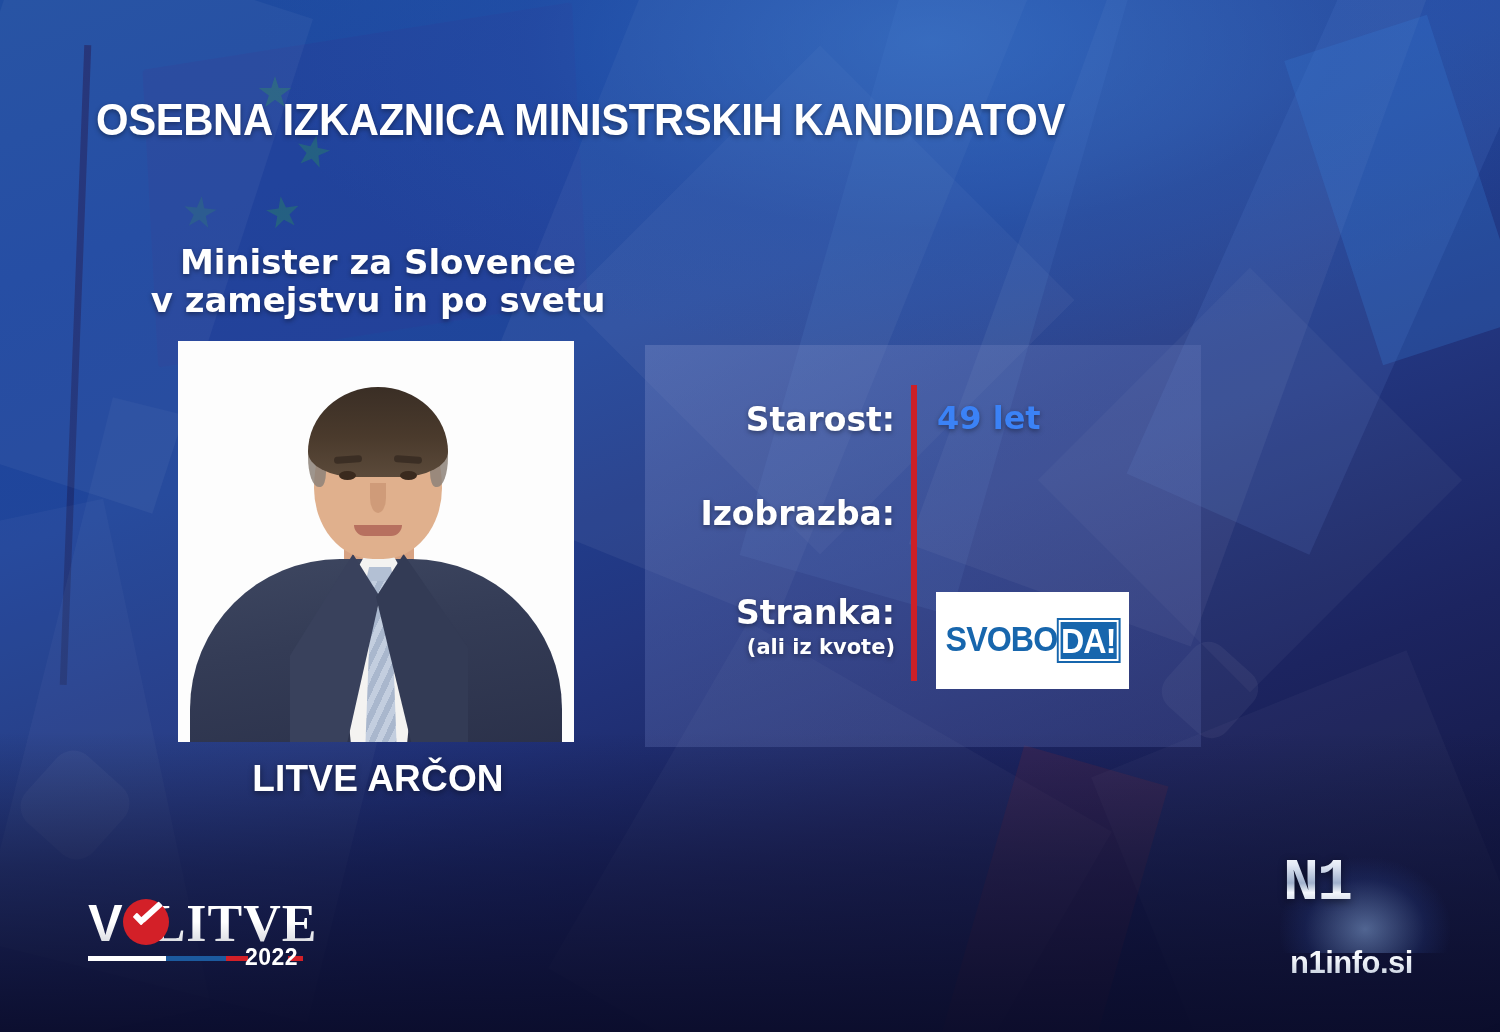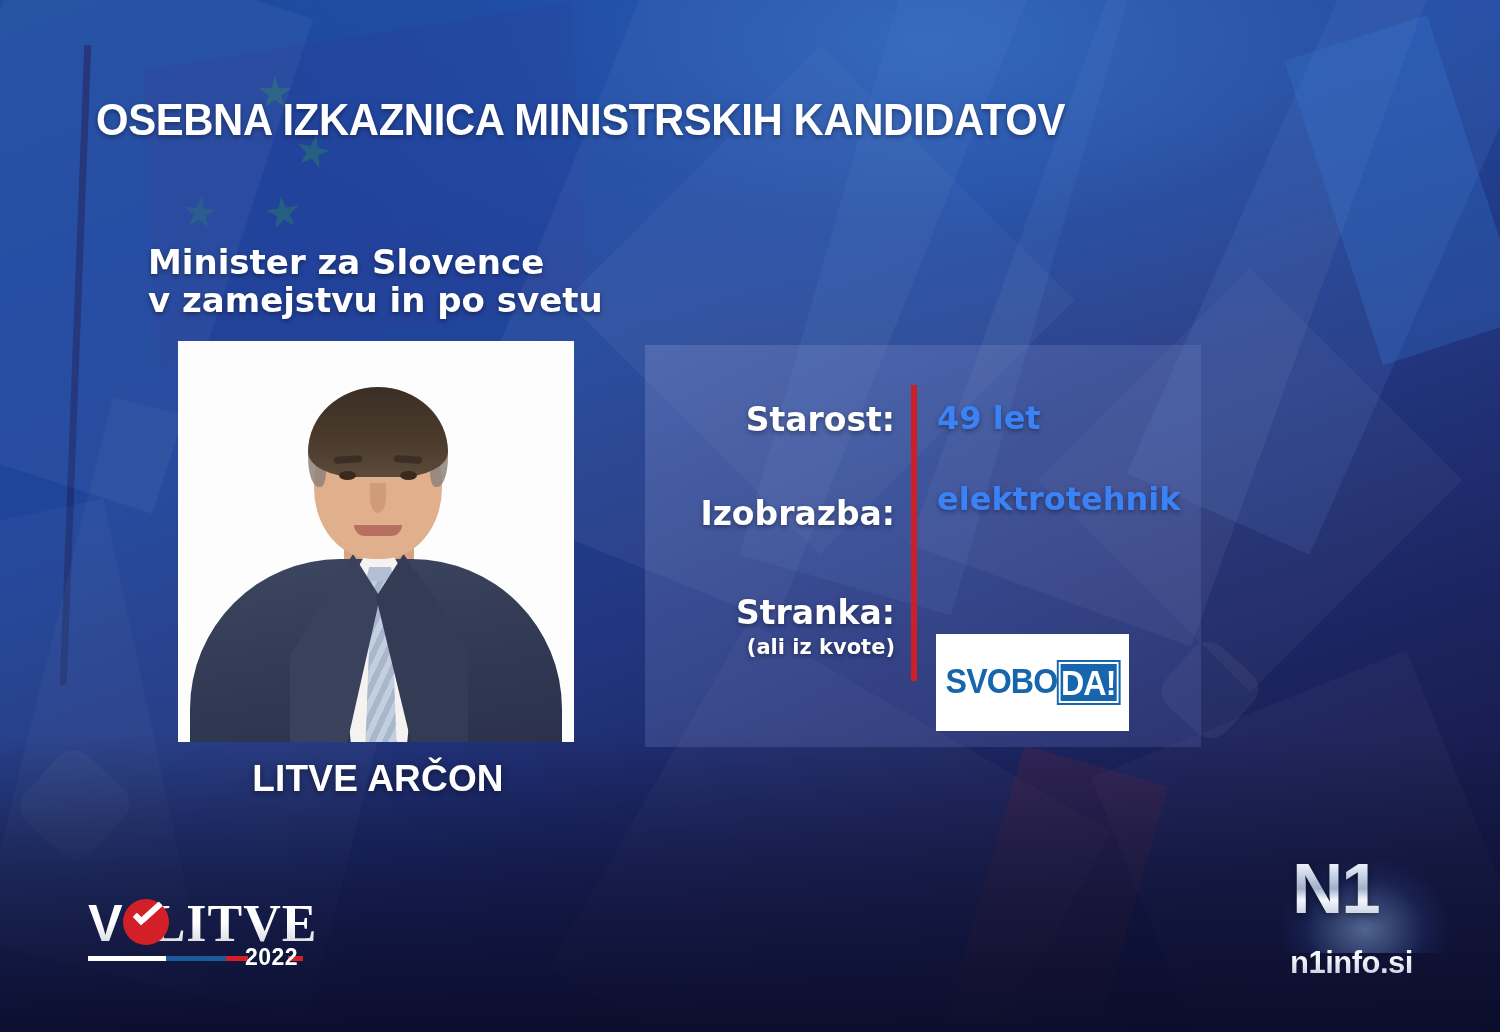--- a/index.html
+++ b/index.html
@@ -75,20 +75,21 @@
     transform-origin: left center;
     text-shadow: 0 2px 6px rgba(0,0,0,0.38);
     white-space: nowrap;
   }
 
   
   .office {
     position: absolute;
     left: 148px; top: 243px;
     width: 460px;
+    text-align: center;
     color: #ffffff;
     font-size: 34px;
     font-weight: 700;
     line-height: 1.13;
     text-shadow: 0 2px 5px rgba(0,0,0,0.40);
   }
 
   
   .portrait-frame {
     position: absolute;
@@ -256,21 +257,20 @@
 
   
   .party-logo {
     position: absolute;
     left: 936px; top: 592px;
     width: 193px; height: 97px;
     background: #ffffff;
     display: flex;
     align-items: center;
     justify-content: center;
-    margin-top: 42px;
   }
   .svoboda {
     display: flex;
     align-items: stretch;
     font-family: "Liberation Sans", "DejaVu Sans", sans-serif;
     font-weight: 700;
     font-size: 35px;
     letter-spacing: -1px;
     transform: scaleX(0.92);
   }
@@ -369,25 +369,25 @@
     width: 190px; height: 125px;
   }
   .n1-glow {
     position: absolute;
     left: 10px; top: 5px;
     width: 170px; height: 95px;
     background: radial-gradient(ellipse at 50% 75%, rgba(160,200,255,0.45) 0%, rgba(60,100,200,0.14) 50%, rgba(0,0,0,0) 72%);
   }
   .n1-mark {
     position: absolute;
-    left: 22px; top: 0px;
-    font-size: 71px;
+    left: 13px; top: 0px;
+    font-size: 60px;
     font-weight: 700;
     letter-spacing: -2px;
-    font-family: Liberation Sans, sans-serif;
+    font-family: Liberation Mono, monospace;
     line-height: 1;
     background: linear-gradient(180deg, #ffffff 0%, #e3e9f5 20%, #9fb0cc 50%, #f4f7fc 66%, #cdd6e6 85%, #8fa0bd 100%);
     -webkit-background-clip: text;
     background-clip: text;
     color: transparent;
     filter: drop-shadow(0 2px 4px rgba(0,0,0,0.45));
   }
   .n1-site {
     position: absolute;
     left: 20px; top: 92px;
@@ -467,21 +467,20 @@
   <div class="name">LITVE ARČON</div>
 
   <div class="panel"></div>
   <div class="panel-divider"></div>
 
   <div class="row-label" id="label-age">Starost:</div>
   <div class="row-value" id="value-age">49 let</div>
 
   <div class="row-label" id="label-edu">Izobrazba:</div>
   <div class="row-value" id="value-edu">
-    <div>elektrotehnik</div>
   </div>
 
   <div class="row-label" id="label-party">
     <span>Stranka:</span>
     <span class="sub">(ali iz kvote)</span>
   </div>
 
   <div class="party-logo">
     <div class="svoboda">
       <span class="part1">SVOBO</span>

